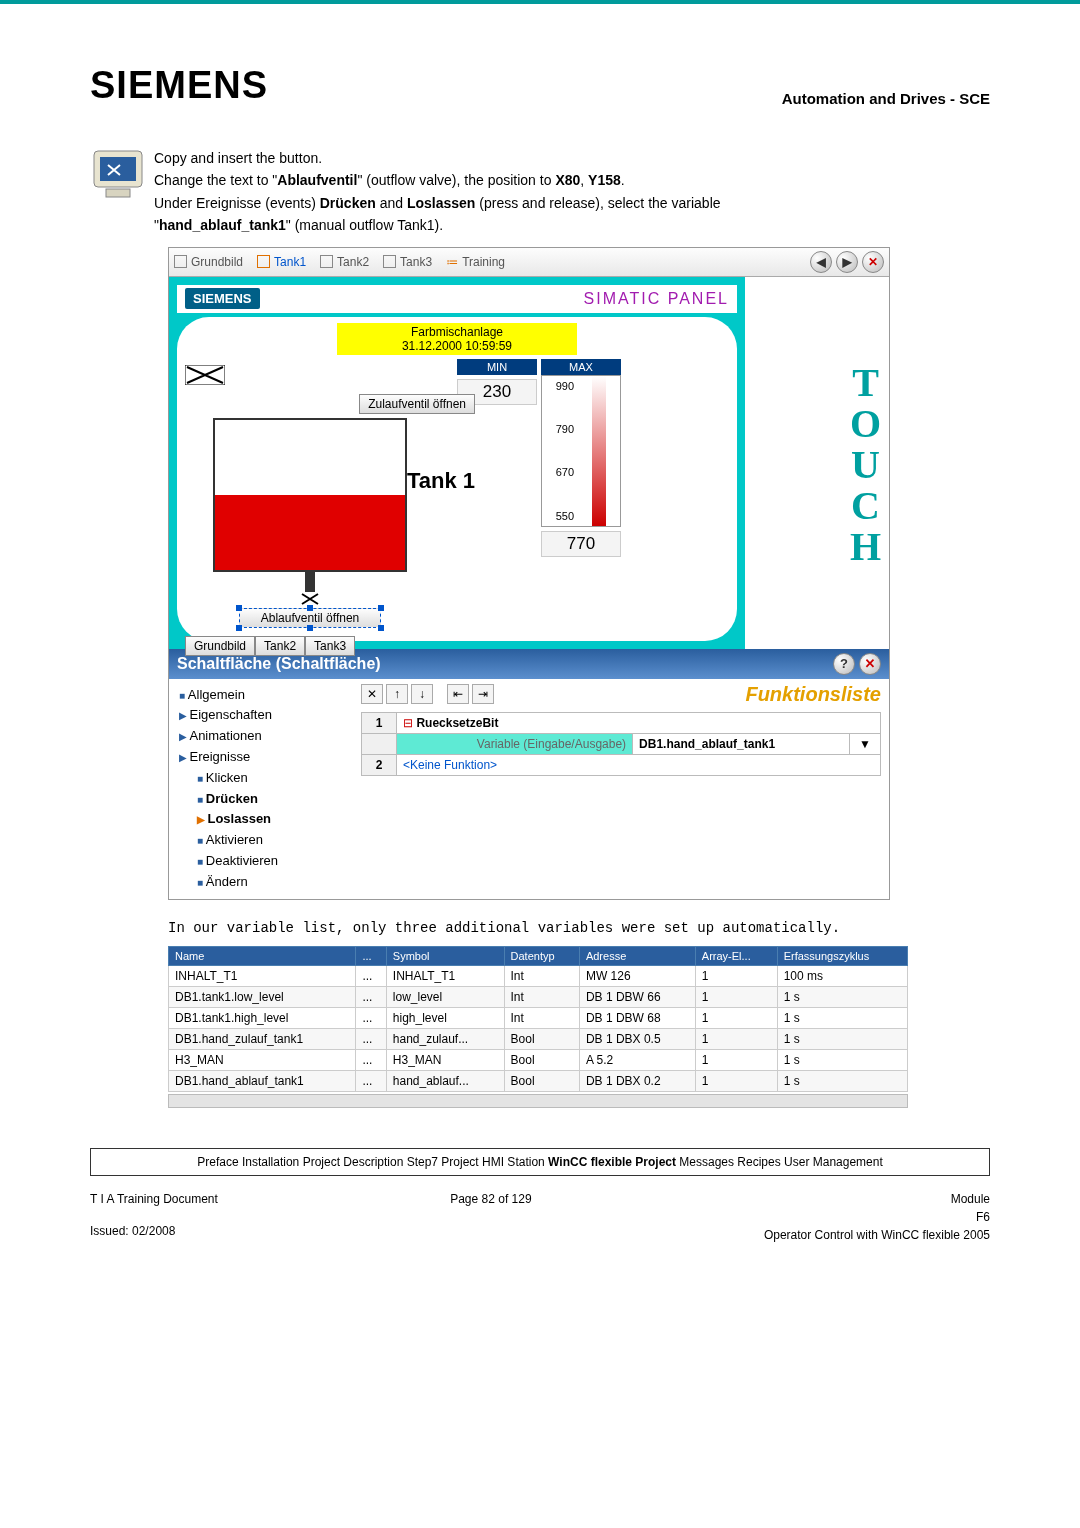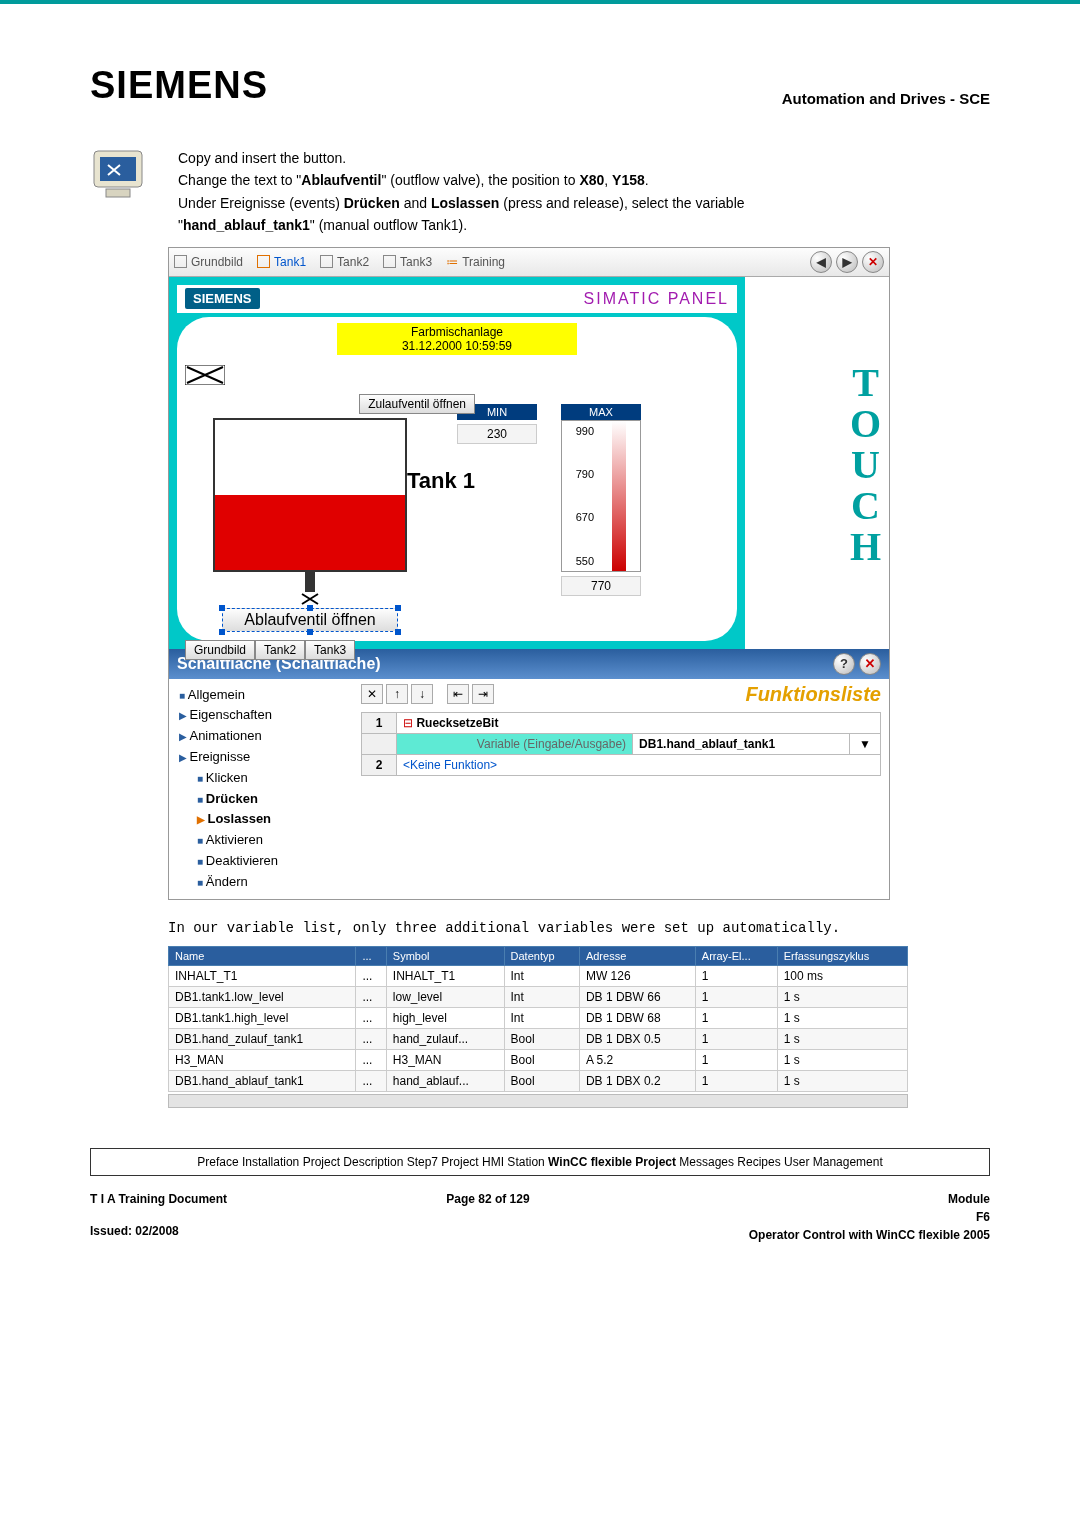--- a/index.html
+++ b/index.html
@@ -28,21 +28,21 @@
     letter-spacing: 1px;
     font-family: Arial, sans-serif;
   }
   .header-right {
     font-size: 15px;
     font-weight: bold;
     margin-left: 37px;
   }
   .body-row {
     display: flex;
-    gap: 28px;
+    gap: 4px;
     margin-bottom: 10px;
   }
   .monitor-icon {
     width: 60px;
     height: 55px;
     flex-shrink: 0;
   }
   .instructions {
     font-size: 14px;
     line-height: 1.6;
@@ -165,53 +165,52 @@
   }
   .valve-bottom-pipe {
     width:10px;height:20px;background:#333;margin:0 auto;
   }
   .valve-bottom {
     text-align:center;margin-top:2px;
   }
   .selected-btn {
     display:inline-block;border:1px dashed #0055cc;
     background:linear-gradient(#fdfdfd,#ddd);
-    padding:2px 21px;font-size:16px;position:relative;
+    padding:2px 21px;font-size:12px;position:relative;
   }
   .handle {
     position:absolute;width:6px;height:6px;background:#0055cc;
   }
   .nav-row {
     margin-top:8px;display:flex;gap:0;
   }
   .nav-row .btn3d { border-radius:0; }
   .bars-col {
-    display:flex;gap:24px;
+    display:flex;gap:4px;
     margin-left:10px;
-    margin-top:45px;
   }
   .bar-block {
     width:80px;text-align:center;
   }
   .bar-block .hdr {
     background:#003c7e;color:#fff;font-size:11px;padding:2px 0;
   }
   .bar-inner {
     height:150px;background:#fff;border:1px solid #999;
     display:flex;justify-content:center;align-items:flex-end;
     position:relative;font-size:11px;
   }
   .bar-scale {
     position:absolute;left:4px;top:4px;bottom:4px;display:flex;flex-direction:column;justify-content:space-between;text-align:right;width:28px;
   }
   .bar-strip {
     width:14px;background:linear-gradient(#fff,#c00);height:100%;margin-left:36px;
   }
   .bar-foot {
-    background:#f4f4f4;border:1px solid #ccc;padding:2px 12px;font-size:12px;margin-top:4px;
+    background:#f4f4f4;border:1px solid #ccc;padding:2px 12px;font-size:17px;margin-top:4px;
   }
   .touch-side {
     flex:1;background:#fff;
     display:flex;justify-content:center;
     font-size:40px;font-weight:bold;color:#00a0a0;
     writing-mode:vertical-rl;text-orientation:upright;
     padding:14px 0;letter-spacing:-4px;
     font-family:"Times New Roman",serif;
   }
   
@@ -286,21 +285,21 @@
   .scrollbar {
     height:12px;background:#e4e4e4;border:1px solid #bbb;margin-top:2px;
   }
   
   .footer-box {
     margin-top:40px;border:1px solid #333;padding:6px 8px;font-size:12px;text-align:center;
   }
   .footer-meta {
     display:flex;justify-content:space-between;font-size:12px;margin-top:14px;
   }
-  .footer-meta div { line-height:1.5;font-weight:bold; }
+  .footer-meta div { line-height:1.5; }
 </style>
 </head>
 <body>
 
 <div class="page">
 
   <div class="header-row">
     <div class="logo">SIEMENS</div>
     <div class="header-right">Automation and Drives - SCE</div>
   </div>

